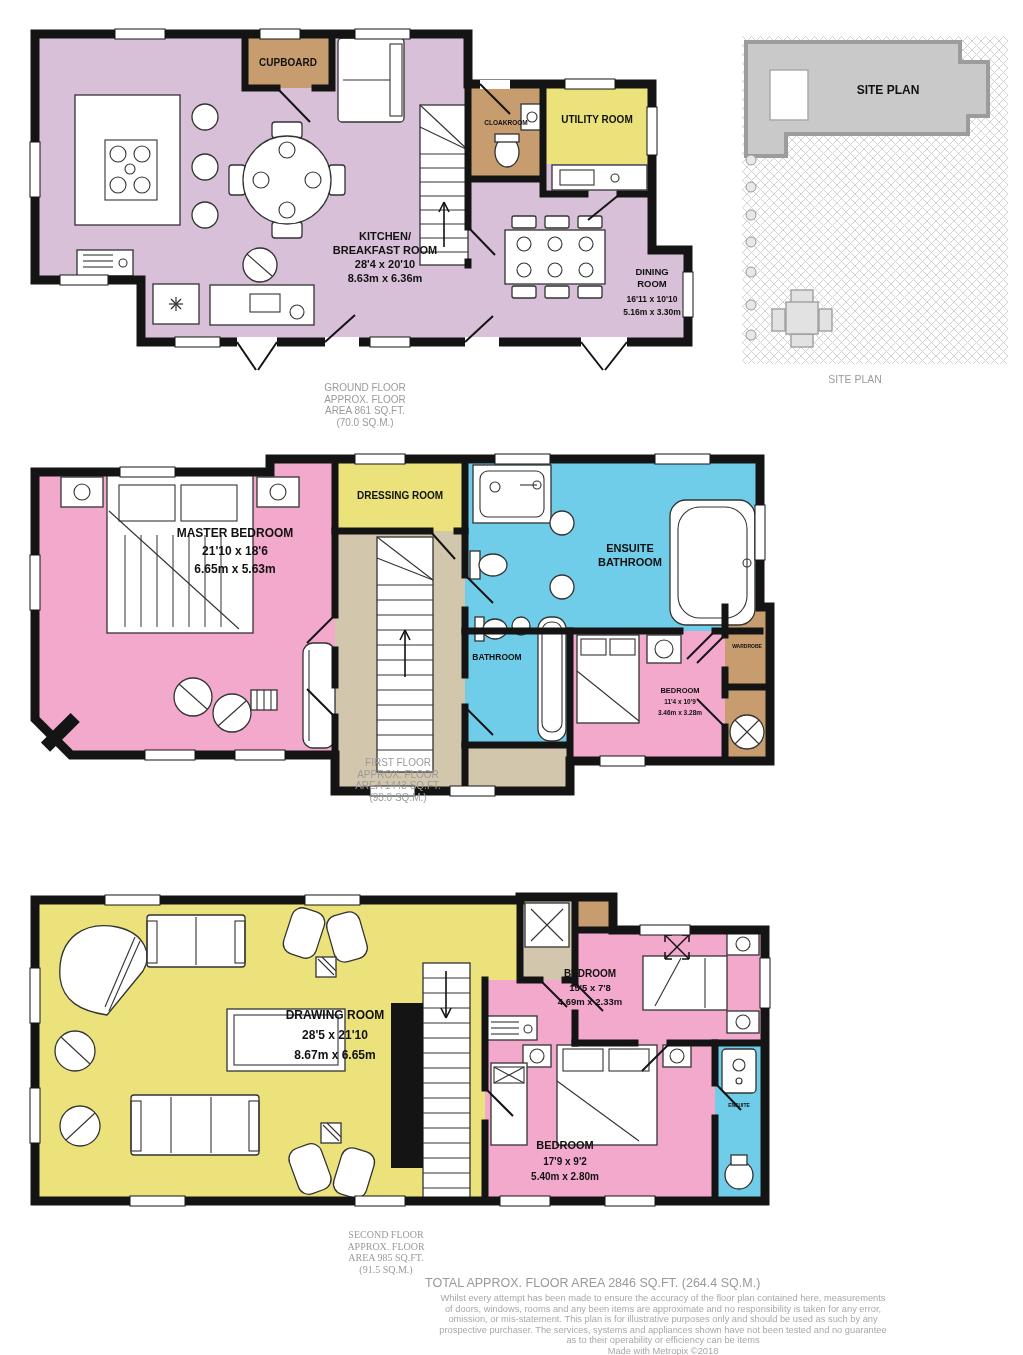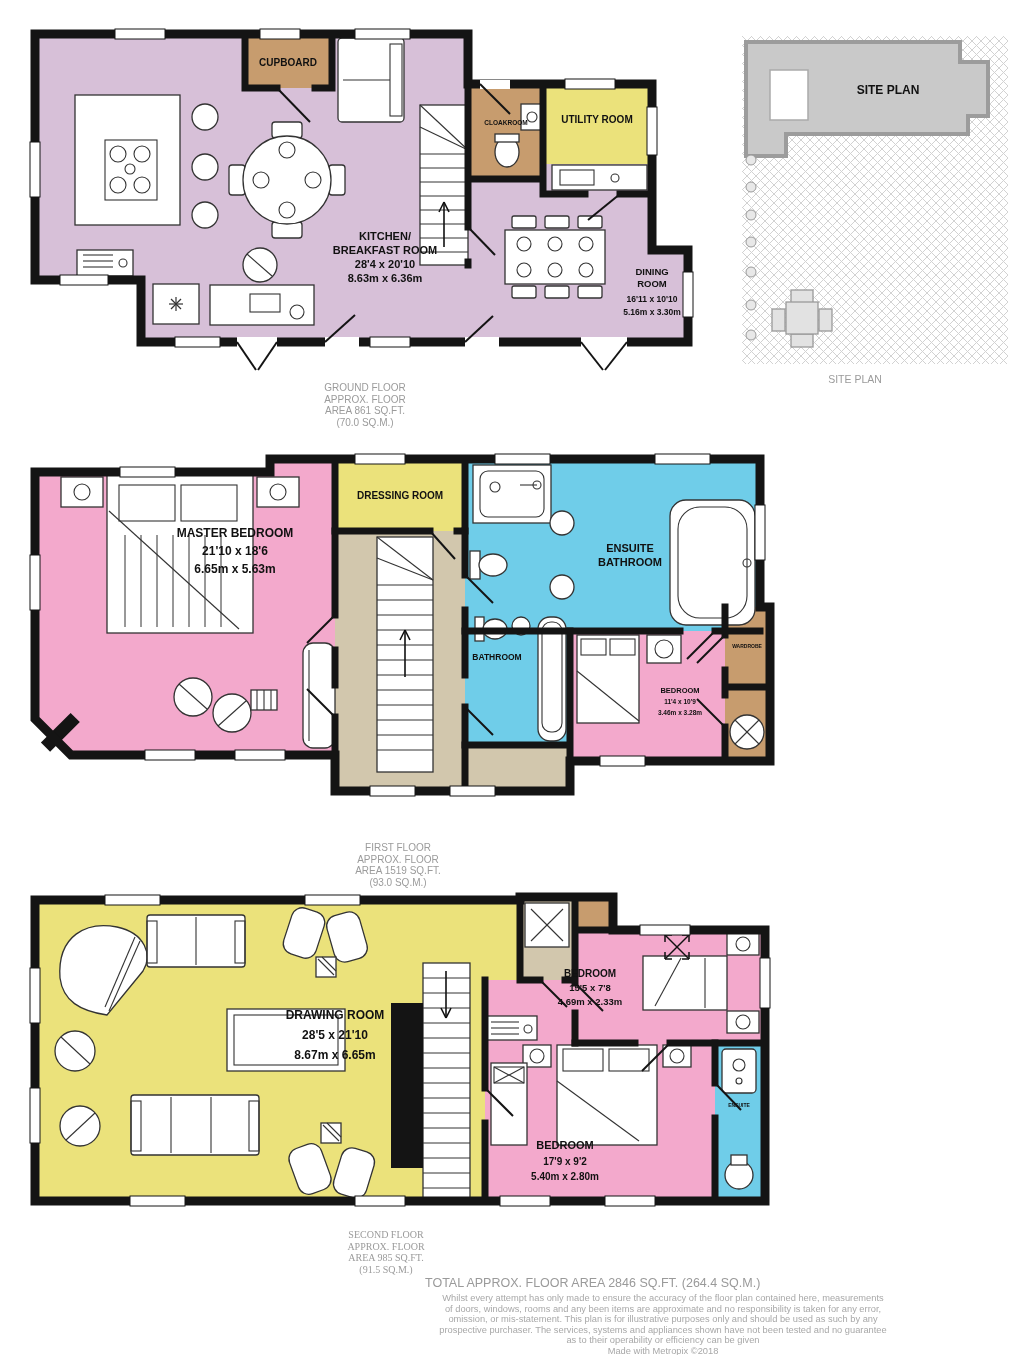--- a/index.html
+++ b/index.html
@@ -570,39 +570,39 @@
 
   <div class="abs cap" style="left:300px;top:373px;width:130px;margin-top:9px;">
     <div>GROUND FLOOR</div>
     <div>APPROX. FLOOR</div>
     <div>AREA 861 SQ.FT.</div>
     <div>(70.0 SQ.M.)</div>
   </div>
 
   <div class="abs sitecap" style="left:795px;top:373px;width:120px;">SITE PLAN</div>
 
-  <div class="abs cap" style="left:333px;top:842px;width:130px;">
+  <div class="abs cap" style="left:333px;top:757px;width:130px;">
     <div>FIRST FLOOR</div>
     <div>APPROX. FLOOR</div>
-    <div>AREA 1519 SQ.FT.</div>
+    <div>AREA 1443 SQ.FT.</div>
     <div>(93.0 SQ.M.)</div>
   </div>
 
   <div class="abs cap" style="left:321px;top:1229px;width:130px;font-family:Liberation Serif, serif;">
     <div>SECOND FLOOR</div>
     <div>APPROX. FLOOR</div>
     <div>AREA 985 SQ.FT.</div>
     <div>(91.5 SQ.M.)</div>
   </div>
 
   <div class="abs" style="left:425px;top:1276px;width:476px;">
     <div class="total">TOTAL APPROX. FLOOR AREA 2846 SQ.FT. (264.4 SQ.M.)</div>
     <div class="disc" style="margin-top:3px;">
-      <div>Whilst every attempt has only made to ensure the accuracy of the floor plan contained here, measurements</div>
+      <div>Whilst every attempt has been made to ensure the accuracy of the floor plan contained here, measurements</div>
       <div>of doors, windows, rooms and any been items are approximate and no responsibility is taken for any error,</div>
       <div>omission, or mis-statement. This plan is for illustrative purposes only and should be used as such by any</div>
       <div>prospective purchaser. The services, systems and appliances shown have not been tested and no guarantee</div>
-      <div>as to their operability or efficiency can be given</div>
+      <div>as to their operability or efficiency can be items</div>
       <div>Made with Metropix ©2018</div>
     </div>
   </div>
 
 </div>
 
 </body></html>

